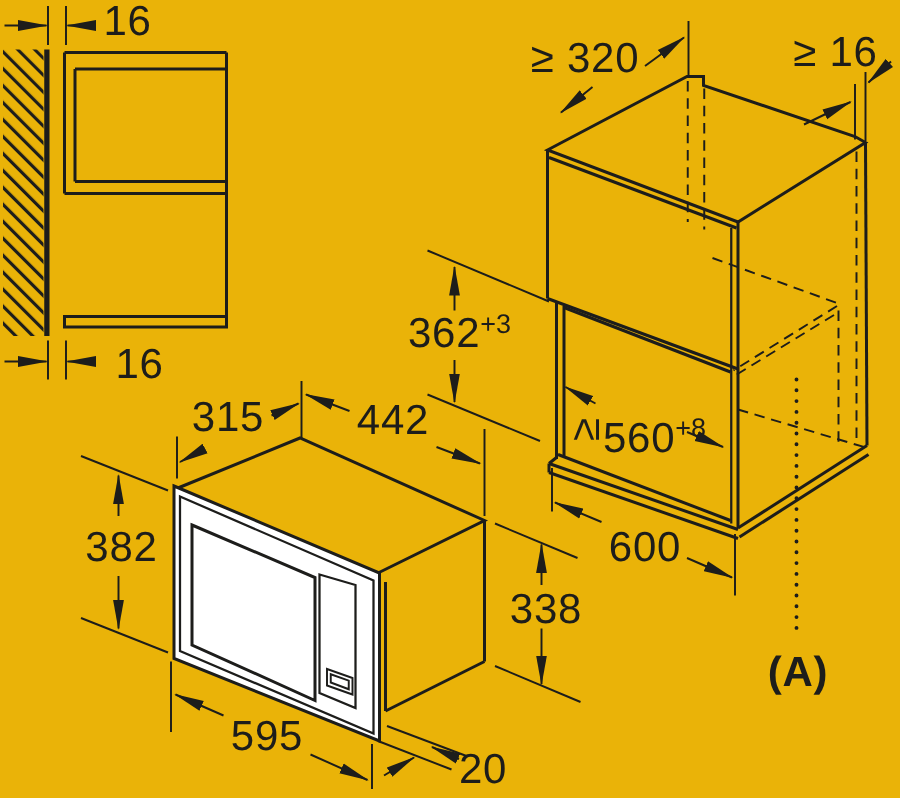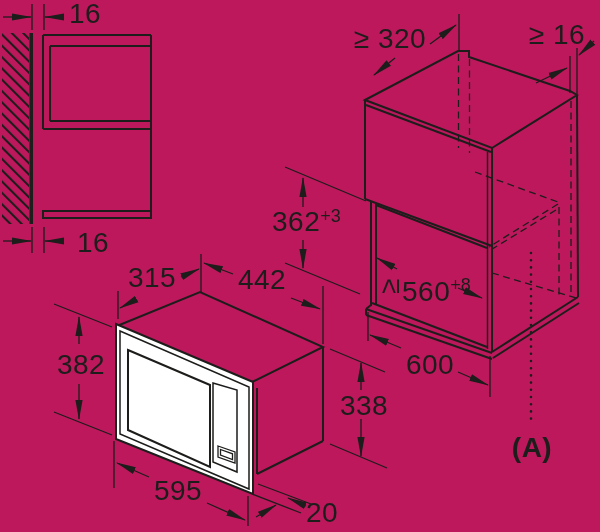--- a/index.html
+++ b/index.html
@@ -1,16 +1,16 @@
 <!DOCTYPE html>
 <html><head>
 <meta charset="utf-8">
 <style>
   html,body{margin:0;padding:0;background:#fff;}
-  .page{width:600px;height:532px;background:#be185d;position:relative;overflow:hidden;}
+  .page{width:600px;height:532px;background:#eab308;position:relative;overflow:hidden;}
   svg{display:block;}
   text{font-family:"Liberation Sans","DejaVu Sans",sans-serif;fill:#1d1d1b;font-size:28px;letter-spacing:0.5px;}
   .sup{font-size:18px;letter-spacing:0;}
   .ref{font-weight:bold;}
   .obj{stroke:#1d1d1b;stroke-width:2;fill:none;stroke-linejoin:miter;stroke-linecap:butt;}
   .obj2{stroke:#1d1d1b;stroke-width:1.5;fill:none;}
   .thin{stroke:#1d1d1b;stroke-width:1.3;fill:none;}
   .dash{stroke:#1d1d1b;stroke-width:1.3;fill:none;stroke-dasharray:7 4.5;}
   .dots{stroke:#1d1d1b;stroke-width:2.6;fill:none;stroke-linecap:round;stroke-dasharray:0 7.2;}
   .thick{fill:#1d1d1b;}

